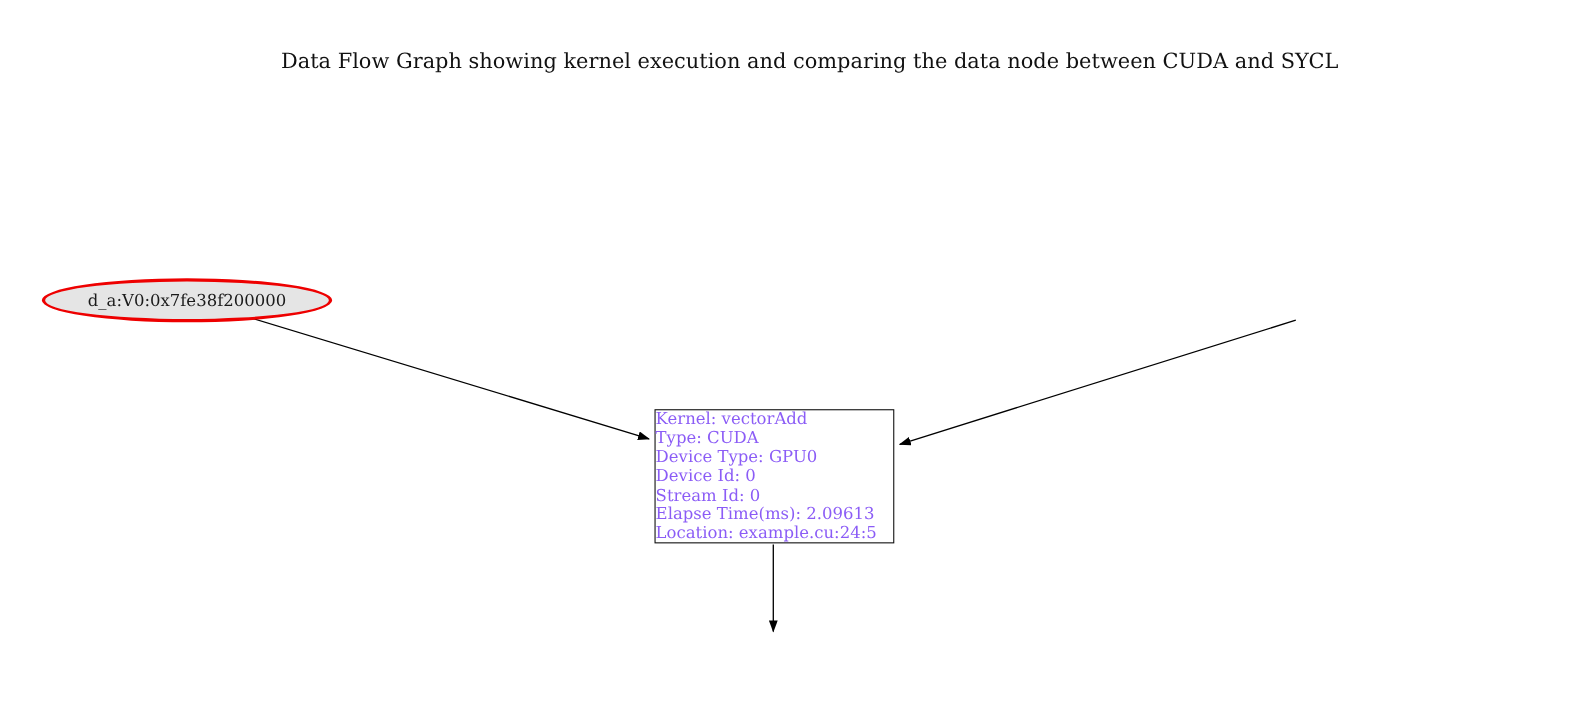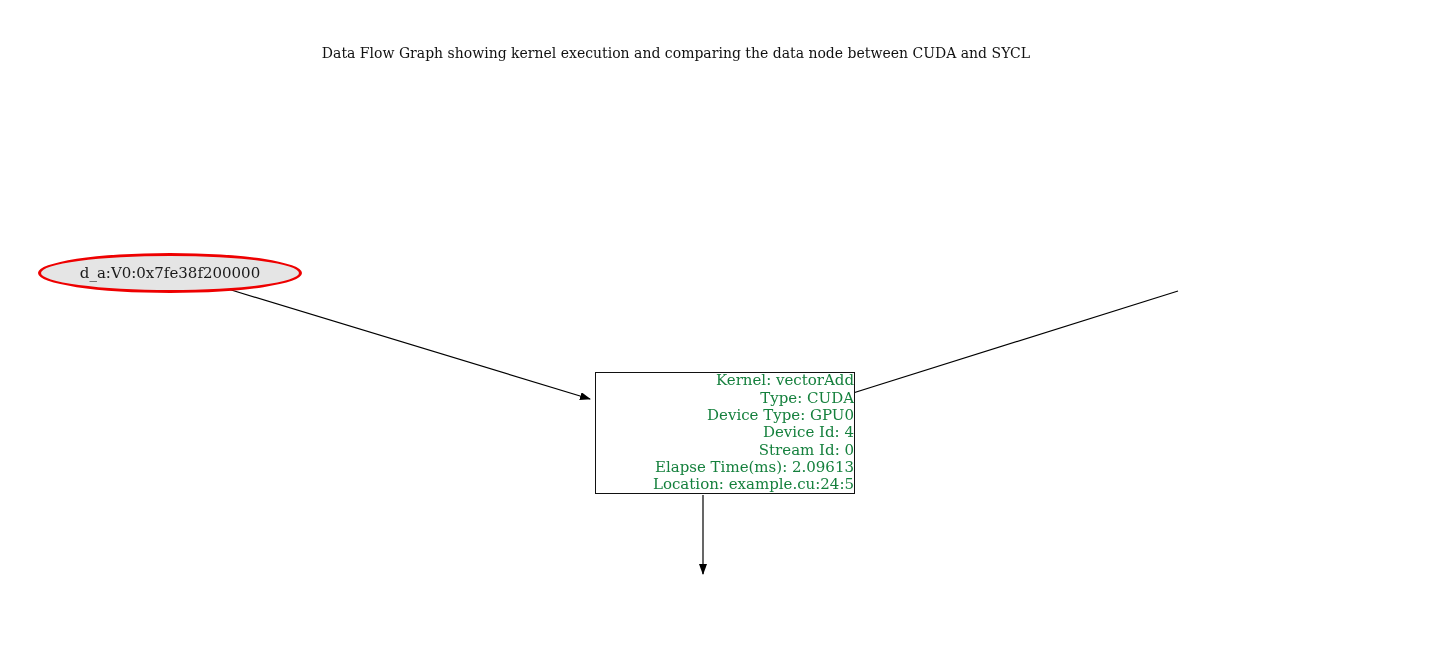--- a/index.html
+++ b/index.html
@@ -13,24 +13,24 @@
     width: 1430px;
     height: 652px;
     background: #ffffff;
     font-family: "DejaVu Serif", "Liberation Serif", serif;
     color: #000000;
     overflow: hidden;
   }
   .graph-title {
     position: absolute;
     top: 45px;
-    left: 676px;
+    left: 736px;
     transform: translateX(-50%);
     white-space: nowrap;
-    font-size: 14px;
+    font-size: 19px;
     color: #111111;
   }
   .edges-layer {
     position: absolute;
     top: 0; left: 0;
     width: 1430px;
     height: 652px;
   }
   .node-ellipse {
     position: absolute;
@@ -43,32 +43,32 @@
     font-size: 15px;
     white-space: nowrap;
   }
   .node-ellipse .node-label { color: #1a1a1a; }
   .ellipse-d-a      { left: 38px;   top: 253px; width: 264px; height: 40px; }
   .ellipse-d-res-v0 { left: 1087px; top: 251px; width: 308px; height: 41px; }
   .ellipse-d-res-v1 { left: 548px;  top: 577px; width: 310px; height: 38px; }
   .node-box {
     position: absolute;
     left: 595px; top: 372px;
-    width: 260px; height: 122px;
+    width: 218px; height: 122px;
     border: 1.5px solid #111111;
     background: #ffffff;
     display: flex;
     flex-direction: column;
-    align-items: flex-end;
+    align-items: flex-start;
     justify-content: center;
     font-size: 15px;
     line-height: 17.3px;
     text-align: center;
     white-space: nowrap;
-    color: #15803d;
+    color: #8b5cf6;
   }
 </style>
 </head>
 <body>
 
 <div class="canvas">
 
   <div class="graph-title">Data Flow Graph showing kernel execution and comparing the data node between CUDA and SYCL</div>
 
   <svg class="edges-layer" viewBox="0 0 1430 652" xmlns="http://www.w3.org/2000/svg">
@@ -84,20 +84,20 @@
 
   <div class="node-ellipse ellipse-d-a">
     <span class="node-label">d_a:V0:0x7fe38f200000</span>
   </div>
 
 
   <div class="node-box">
     <div>Kernel: vectorAdd</div>
     <div>Type: CUDA</div>
     <div>Device Type: GPU0</div>
-    <div>Device Id: 4</div>
+    <div>Device Id: 0</div>
     <div>Stream Id: 0</div>
     <div>Elapse Time(ms): 2.09613</div>
     <div>Location: example.cu:24:5</div>
   </div>
 
 
 </div>
 
 </body></html>

